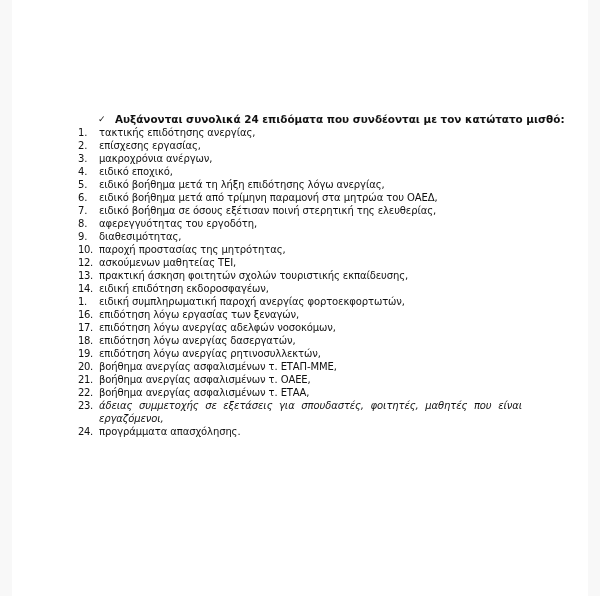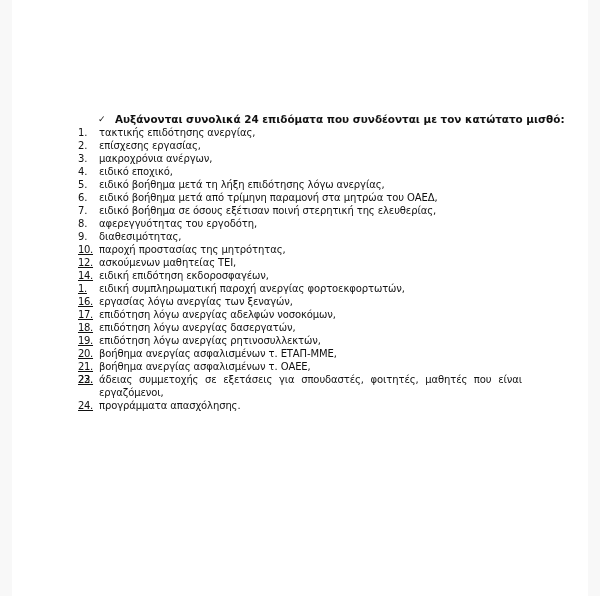--- a/index.html
+++ b/index.html
@@ -64,26 +64,26 @@
     text-align-last: left;
     letter-spacing: -0.1px;
   }
   ol.items li .num {
     position: absolute;
     left: 0;
     top: 0;
   }
   ol.items li.wide .num {
     letter-spacing: -0.3px;
-    text-decoration: underline;
   }
   ol.items li .txt.justify {
     display: block;
     text-align: justify;
     word-spacing: 3.4px;
+    font-style: italic;
   }
 </style>
 </head>
 <body>
 
 <div class="edge-left"></div>
 <div class="edge-right"></div>
 
 <div class="page"></div>
 
@@ -98,28 +98,29 @@
     <li><span class="num">2.</span><span class="txt">επίσχεσης εργασίας,</span></li>
     <li><span class="num">3.</span><span class="txt">μακροχρόνια ανέργων,</span></li>
     <li><span class="num">4.</span><span class="txt">ειδικό εποχικό,</span></li>
     <li><span class="num">5.</span><span class="txt">ειδικό βοήθημα μετά τη λήξη επιδότησης λόγω ανεργίας,</span></li>
     <li><span class="num">6.</span><span class="txt">ειδικό βοήθημα μετά από τρίμηνη παραμονή στα μητρώα του ΟΑΕΔ,</span></li>
     <li><span class="num">7.</span><span class="txt">ειδικό βοήθημα σε όσους εξέτισαν ποινή στερητική της ελευθερίας,</span></li>
     <li><span class="num">8.</span><span class="txt">αφερεγγυότητας του εργοδότη,</span></li>
     <li><span class="num">9.</span><span class="txt">διαθεσιμότητας,</span></li>
     <li class="wide"><span class="num">10.</span><span class="txt">παροχή προστασίας της μητρότητας,</span></li>
     <li class="wide"><span class="num">12.</span><span class="txt">ασκούμενων μαθητείας ΤΕΙ,</span></li>
+    <li class="wide"><span class="num">13.</span><span class="txt">πρακτική άσκηση φοιτητών σχολών τουριστικής εκπαίδευσης,</span></li>
     <li class="wide"><span class="num">14.</span><span class="txt">ειδική επιδότηση εκδοροσφαγέων,</span></li>
     <li class="wide"><span class="num">1.</span><span class="txt">ειδική συμπληρωματική παροχή ανεργίας φορτοεκφορτωτών,</span></li>
-    <li class="wide"><span class="num">16.</span><span class="txt">εργασίας λόγω ανεργίας των ξεναγών,</span></li>
+    <li class="wide"><span class="num">16.</span><span class="txt">επιδότηση λόγω εργασίας των ξεναγών,</span></li>
     <li class="wide"><span class="num">17.</span><span class="txt">επιδότηση λόγω ανεργίας αδελφών νοσοκόμων,</span></li>
     <li class="wide"><span class="num">18.</span><span class="txt">επιδότηση λόγω ανεργίας δασεργατών,</span></li>
     <li class="wide"><span class="num">19.</span><span class="txt">επιδότηση λόγω ανεργίας ρητινοσυλλεκτών,</span></li>
     <li class="wide"><span class="num">20.</span><span class="txt">βοήθημα ανεργίας ασφαλισμένων τ. ΕΤΑΠ-ΜΜΕ,</span></li>
     <li class="wide"><span class="num">21.</span><span class="txt">βοήθημα ανεργίας ασφαλισμένων τ. ΟΑΕΕ,</span></li>
-    <li class="wide"><span class="num">22.</span></li>
+    <li class="wide"><span class="num">22.</span><span class="txt">βοήθημα ανεργίας ασφαλισμένων τ. ΕΤΑΑ,</span></li>
     <li class="wide">
         <span class="num">23.</span>
         <span class="txt justify">άδειας συμμετοχής σε εξετάσεις για σπουδαστές, φοιτητές, μαθητές που είναι εργαζόμενοι,</span>
       </li>
     <li class="wide"><span class="num">24.</span><span class="txt">προγράμματα απασχόλησης.</span></li>
   </ol>
 </div>
 
 </body></html>

